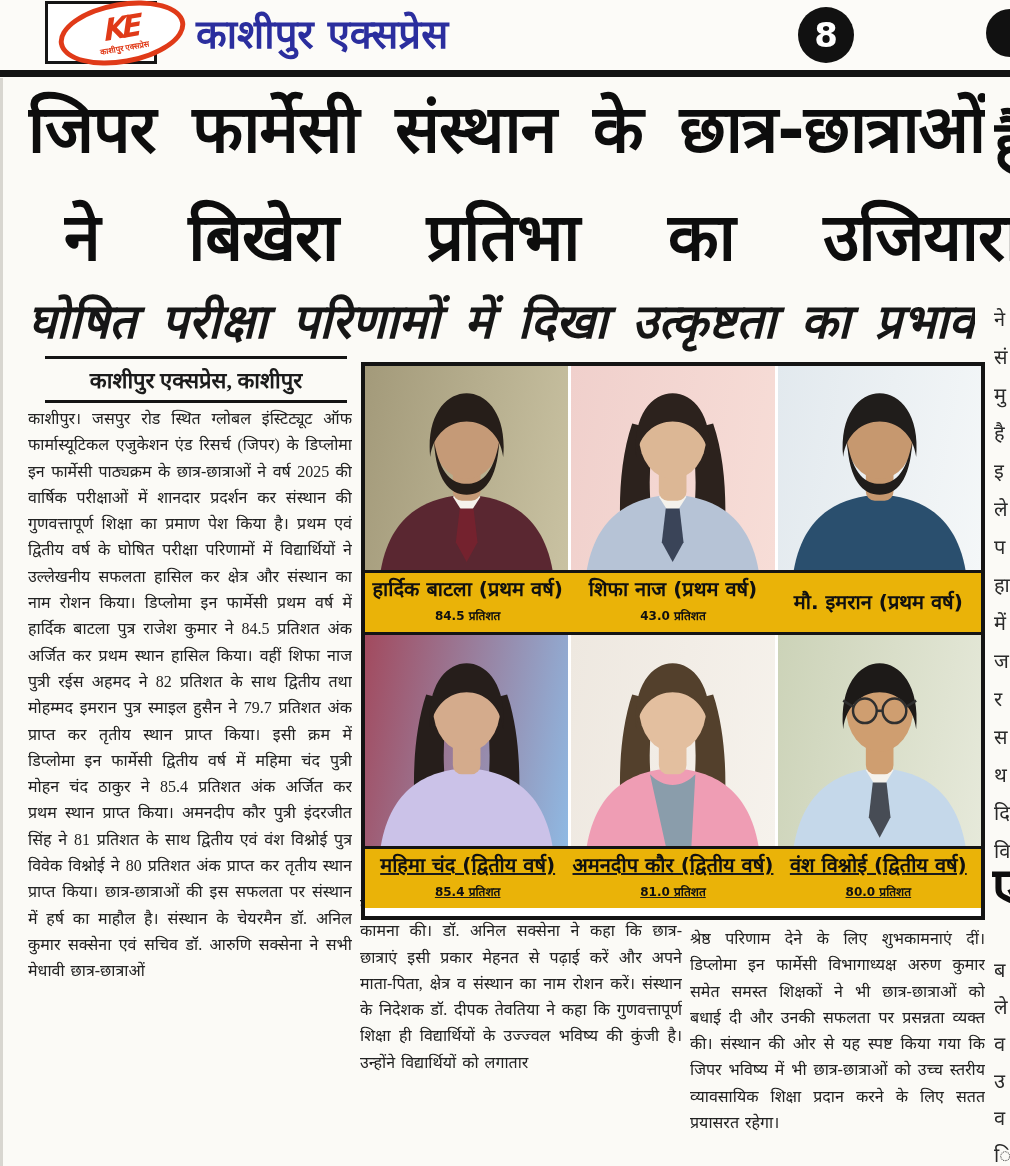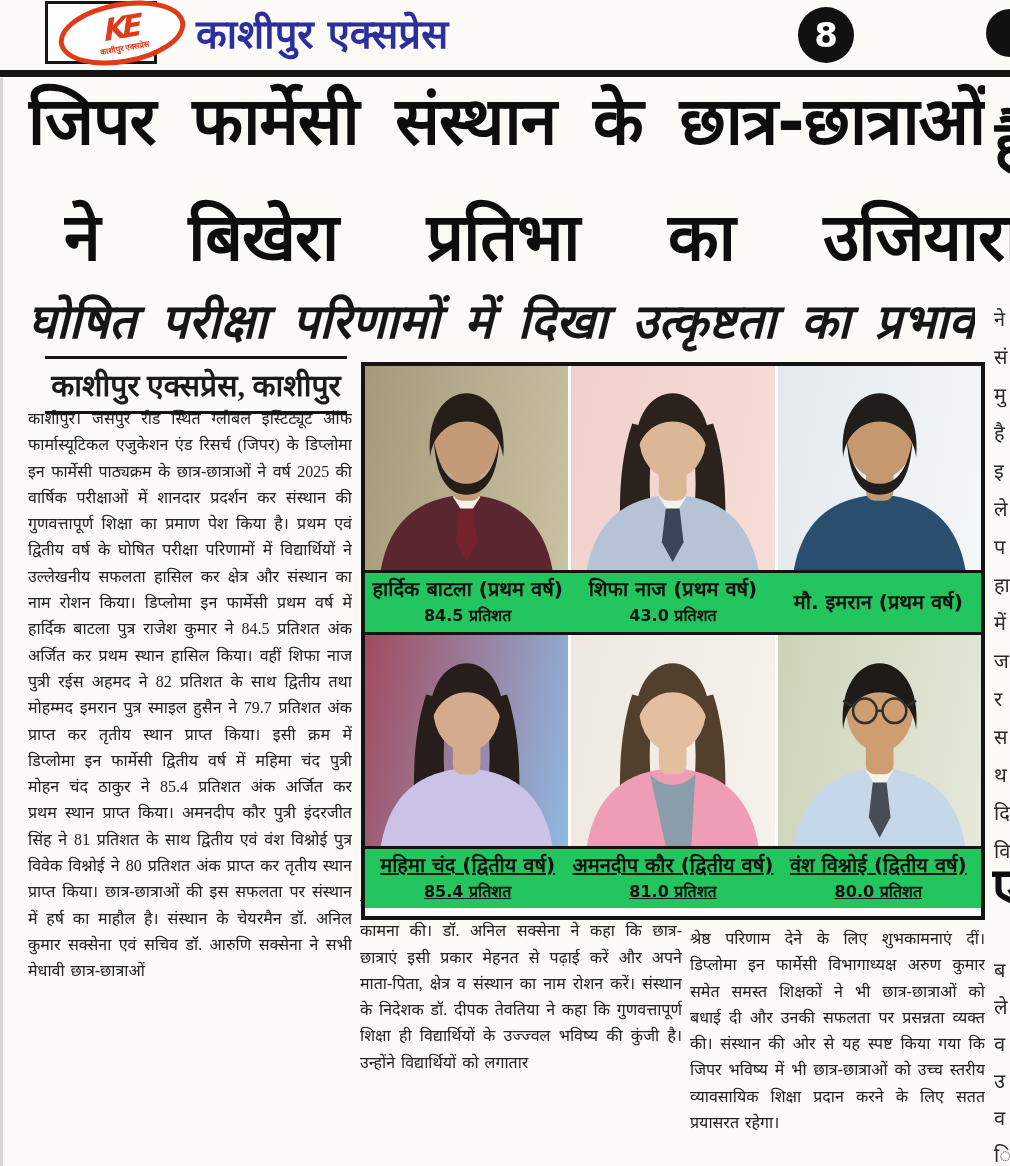--- a/index.html
+++ b/index.html
@@ -28,58 +28,58 @@
     font-family:"DejaVu Sans",sans-serif;font-weight:800;font-size:34px;
   }
   .corner-blob{position:absolute;left:986px;top:9px;width:24px;height:48px;background:#111;border-radius:24px 0 0 24px;}
   .header-rule{position:absolute;left:0;top:70px;width:1010px;height:7px;background:#141414;}
   
   .head-line{
     position:absolute;left:28px;width:957px;font-family:"DejaVu Sans",sans-serif;
     font-weight:900;color:#0d0d0d;font-size:66px;line-height:100px;
     text-align:justify;text-align-last:justify;letter-spacing:-1px;white-space:nowrap;overflow:hidden;
   }
-  .head1{top:72px;height:102px;}
+  .head1{top:80px;height:102px;}
   .head2{top:188px;height:102px;margin-left:36px;}
   .subhead{
     position:absolute;left:28px;top:292px;width:947px;height:60px;
     font-family:"DejaVu Sans",sans-serif;font-weight:600;color:#161616;
     font-size:48px;line-height:58px;text-align:justify;text-align-last:justify;white-space:nowrap;overflow:hidden;font-style:italic;
   }
   
   .byline{
     position:absolute;left:45px;top:356px;width:302px;box-sizing:border-box;
     border-top:3px solid #141414;border-bottom:3px solid #141414;
-    padding:5px 0 6px;text-align:center;font-weight:700;font-size:30px;
+    padding:5px 0 6px;text-align:center;font-weight:700;font-size:22px;
   }
   
   .col{
     position:absolute;font-size:16px;line-height:26.3px;text-align:justify;
     color:#222;word-spacing:2px;overflow:hidden;
   }
   .col1{left:28px;top:406px;width:324px;height:760px;}
   .col2{left:360px;top:892px;width:322px;height:240px;}
   .col3{left:690px;top:926px;width:295px;height:240px;}
   
   .photo-frame{
     position:absolute;left:361px;top:362px;width:624px;height:558px;box-sizing:border-box;
     border:4px solid #141414;background:#fff;
     display:grid;grid-template-rows:204px 65px 211px 62px;
   }
   .photo-row{display:grid;grid-template-columns:1fr 1fr 1fr;gap:3px;background:#fff;}
   .photo{position:relative;overflow:hidden;background:linear-gradient(100deg,var(--p-bg1,#ddd),var(--p-bg2,#eee));}
   .bust{position:absolute;left:0;bottom:0;width:100%;height:100%;}
   .cap-band{
-    display:grid;grid-template-columns:1fr 1fr 1fr;box-sizing:border-box;background:#22c55e;
+    display:grid;grid-template-columns:1fr 1fr 1fr;box-sizing:border-box;background:#eab308;
     border-top:3px solid #141414;border-bottom:3px solid #141414;align-items:center;
   }
   .cap-band.last{border-bottom:none;text-decoration:underline;}
   .cap{text-align:center;font-family:"DejaVu Sans",sans-serif;font-weight:700;color:#101010;}
   .cap-name{font-size:20px;line-height:27px;}
-  .cap-score{font-size:16px;line-height:26px;}
+  .cap-score{font-size:12px;line-height:26px;}
   
   .bust .beard,.bust .glasses,.bust .longhair,.bust .tie,.bust .collar,.bust .scarf{display:none;}
   .f-beard .beard{display:inline;}
   .f-glasses .glasses{display:inline;}
   .f-long_hair .longhair{display:inline;}
   .f-tie .tie{display:inline;}
   .f-tie .collar{display:inline;}
   .f-scarf .scarf{display:inline;}
   
   .edge-headfrag{

